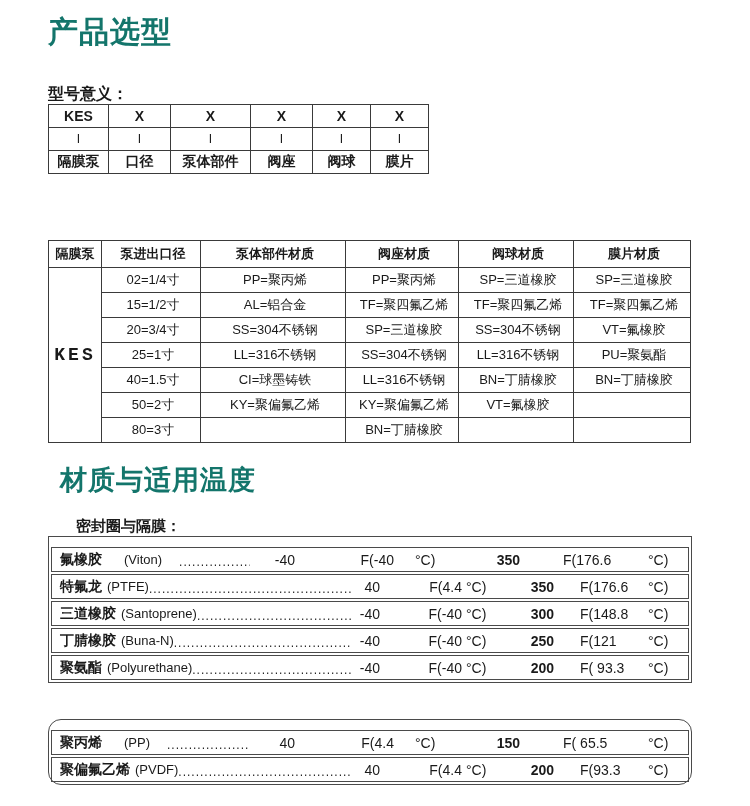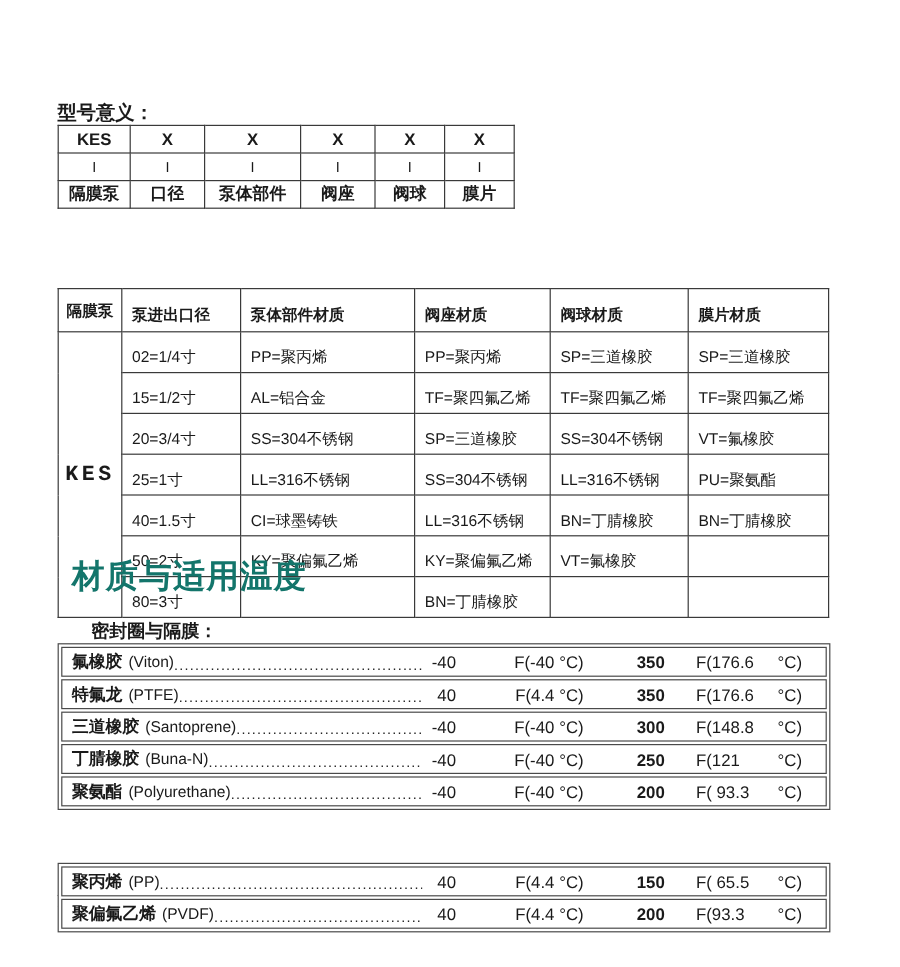--- a/index.html
+++ b/index.html
@@ -29,59 +29,60 @@
     position:absolute;left:48px;top:177px;width:655px;
     font-size:16px;line-height:25px;font-weight:600;color:#111;
     padding-left:30px;text-indent:-30px;
   }
   #example .code{font-family:"Liberation Mono",monospace;font-weight:700;font-size:15px;letter-spacing:0;}
 
   
   #spec-table{position:absolute;left:48px;top:240px;border-collapse:collapse;table-layout:fixed;}
   #spec-table td,#spec-table th{
     border:1.5px solid #3a3a3a;height:24px;vertical-align:middle;
-    font-size:13px;padding:9px 4px 0 8px;text-align:left;font-weight:400;white-space:nowrap;overflow:hidden;
+    font-size:13px;padding:0 4px 0 8px;text-align:center;font-weight:400;white-space:nowrap;overflow:hidden;
   }
   #spec-table th{font-weight:700;height:26px;}
   #spec-table th.corner{text-align:center;padding:0;}
   #spec-table td.series{
     text-align:center;padding:0;font-size:18px;letter-spacing:3px;font-weight:700;
     font-family:"Liberation Mono",monospace;
   }
 
   
   .temp-table{
     position:absolute;left:48px;width:644px;box-sizing:border-box;
     border:1.5px solid #4a4a4a;padding:2px;background:#ffffff;
   }
   #seal-table{top:536px;}
-  #fluid-table{top:719px;}
+  #fluid-table{top:719px;border-radius:13px;}
   .trow{
     box-sizing:border-box;border:1px solid #4a4a4a;height:25px;margin-top:2px;
     display:flex;align-items:center;padding:0 10px 0 8px;font-size:14px;white-space:nowrap;
   }
-  .trow:first-child{margin-top:0;}
+  .trow:first-child{margin-top:8px;gap:17px;}
   .trow .cn{font-weight:700;font-size:14px;}
   .trow .en{font-size:13px;margin-left:5px;}
   .trow .dots{
     flex:1;overflow:hidden;font-size:12px;letter-spacing:1px;color:#222;
     transform:translateY(2px);min-width:10px;
   }
   .trow .v1{min-width:28px;text-align:right;}
   .trow .p1{width:58px;margin-left:24px;text-align:right;}
   .trow .u1{width:36px;margin-left:4px;}
   .trow .v2{width:42px;text-align:right;margin-left:10px;font-weight:bold;}
   .trow .p2{width:64px;margin-left:26px;}
   .trow .u2{width:30px;margin-left:4px;}
 </style>
 </head>
 <body>
 
 <div class="page">
 
+  <div id="title1" class="h-title">产品选型</div>
 
   <div id="model-label" class="group-label">型号意义：</div>
 
   <table id="model-table">
     <colgroup>
       <col style="width:60px">
         <col style="width:62px">
         <col style="width:80px">
       <col style="width:62px">
         <col style="width:58px">

